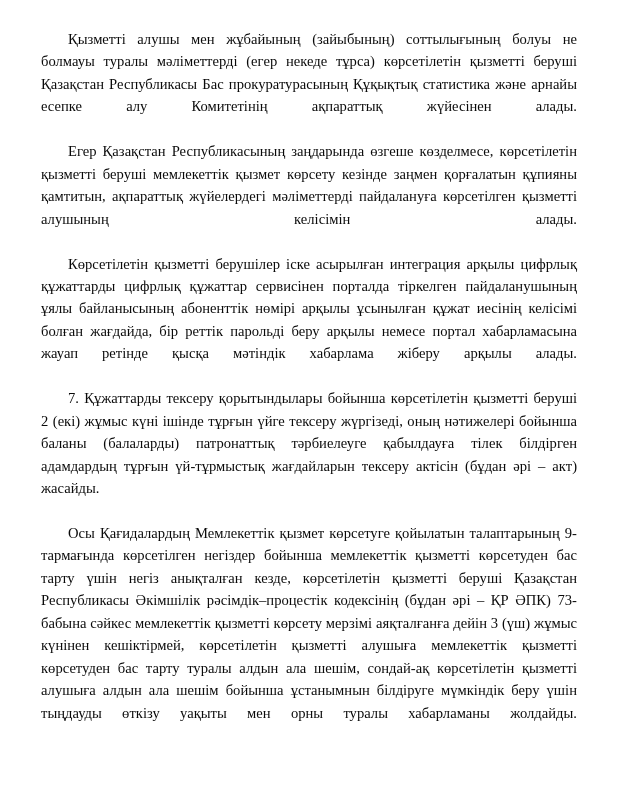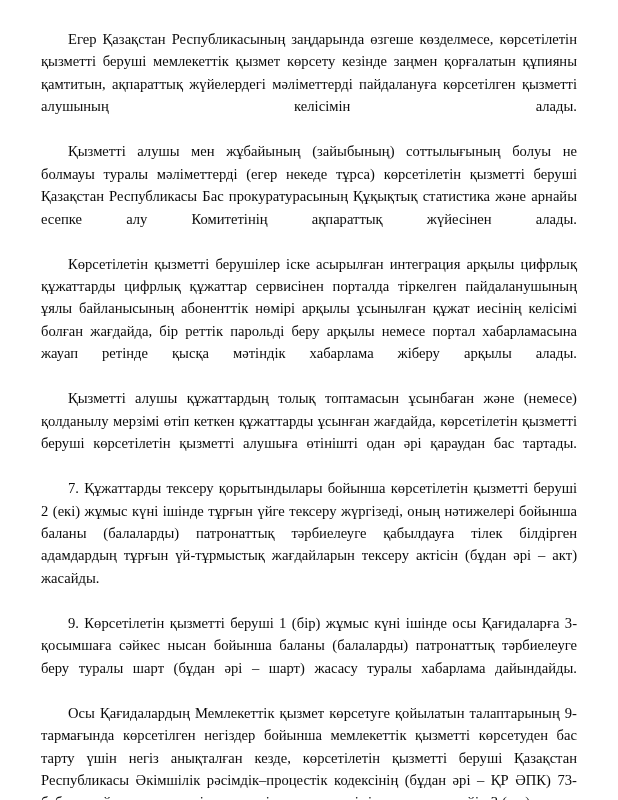--- a/index.html
+++ b/index.html
@@ -47,22 +47,20 @@
     content: "";
     display: inline-block;
     width: 100%;
   }
 </style>
 </head>
 <body>
 
 <div id="page">
   <div id="doc-body">
+    <p class="para">Қызметті алушы мен жұбайының (зайыбының) соттылығының болуы не болмауы туралы мәліметтерді (егер некеде тұрса) көрсетілетін қызметті беруші Қазақстан Республикасы Бас прокуратурасының Құқықтық статистика және арнайы есепке алу Комитетінің ақпараттық жүйесінен алады.</p>
     <p class="para">Егер Қазақстан Республикасының заңдарында өзгеше көзделмесе, көрсетілетін қызметті беруші мемлекеттік қызмет көрсету кезінде заңмен қорғалатын құпияны қамтитын, ақпараттық жүйелердегі мәліметтерді пайдалануға көрсетілген қызметті алушының келісімін алады.</p>
-    <p class="para">Қызметті алушы мен жұбайының (зайыбының) соттылығының болуы не болмауы туралы мәліметтерді (егер некеде тұрса) көрсетілетін қызметті беруші Қазақстан Республикасы Бас прокуратурасының Құқықтық статистика және арнайы есепке алу Комитетінің ақпараттық жүйесінен алады.</p>
     <p class="para">Көрсетілетін қызметті берушілер іске асырылған интеграция арқылы цифрлық құжаттарды цифрлық құжаттар сервисінен порталда тіркелген пайдаланушының ұялы байланысының абоненттік нөмірі арқылы ұсынылған құжат иесінің келісімі болған жағдайда, бір реттік парольді беру арқылы немесе портал хабарламасына жауап ретінде қысқа мәтіндік хабарлама жіберу арқылы алады.</p>
-    <p class="para">Қызметті алушы құжаттардың толық топтамасын ұсынбаған және (немесе) қолданылу мерзімі өтіп кеткен құжаттарды ұсынған жағдайда, көрсетілетін қызметті беруші көрсетілетін қызметті алушыға өтінішті одан әрі қараудан бас тартады.</p>
     <p class="para">7. Құжаттарды тексеру қорытындылары бойынша көрсетілетін қызметті беруші 2 (екі) жұмыс күні ішінде тұрғын үйге тексеру жүргізеді, оның нәтижелері бойынша баланы (балаларды) патронаттық тәрбиелеуге қабылдауға тілек білдірген адамдардың тұрғын үй-тұрмыстық жағдайларын тексеру актісін (бұдан әрі – акт) жасайды.</p>
-    <p class="para">9. Көрсетілетін қызметті беруші 1 (бір) жұмыс күні ішінде осы Қағидаларға 3-қосымшаға сәйкес нысан бойынша баланы (балаларды) патронаттық тәрбиелеуге беру туралы шарт (бұдан әрі – шарт) жасасу туралы хабарлама дайындайды.</p>
     <p class="para">Осы Қағидалардың Мемлекеттік қызмет көрсетуге қойылатын талаптарының 9-тармағында көрсетілген негіздер бойынша мемлекеттік қызметті көрсетуден бас тарту үшін негіз анықталған кезде, көрсетілетін қызметті беруші Қазақстан Республикасы Әкімшілік рәсімдік–процестік кодексінің (бұдан әрі – ҚР ӘПК) 73-бабына сәйкес мемлекеттік қызметті көрсету мерзімі аяқталғанға дейін 3 (үш) жұмыс күнінен кешіктірмей, көрсетілетін қызметті алушыға мемлекеттік қызметті көрсетуден бас тарту туралы алдын ала шешім, сондай-ақ көрсетілетін қызметті алушыға алдын ала шешім бойынша ұстанымнын білдіруге мүмкіндік беру үшін тыңдауды өткізу уақыты мен орны туралы хабарламаны жолдайды.</p>
 
   </div>
 </div>
 
 </body></html>

